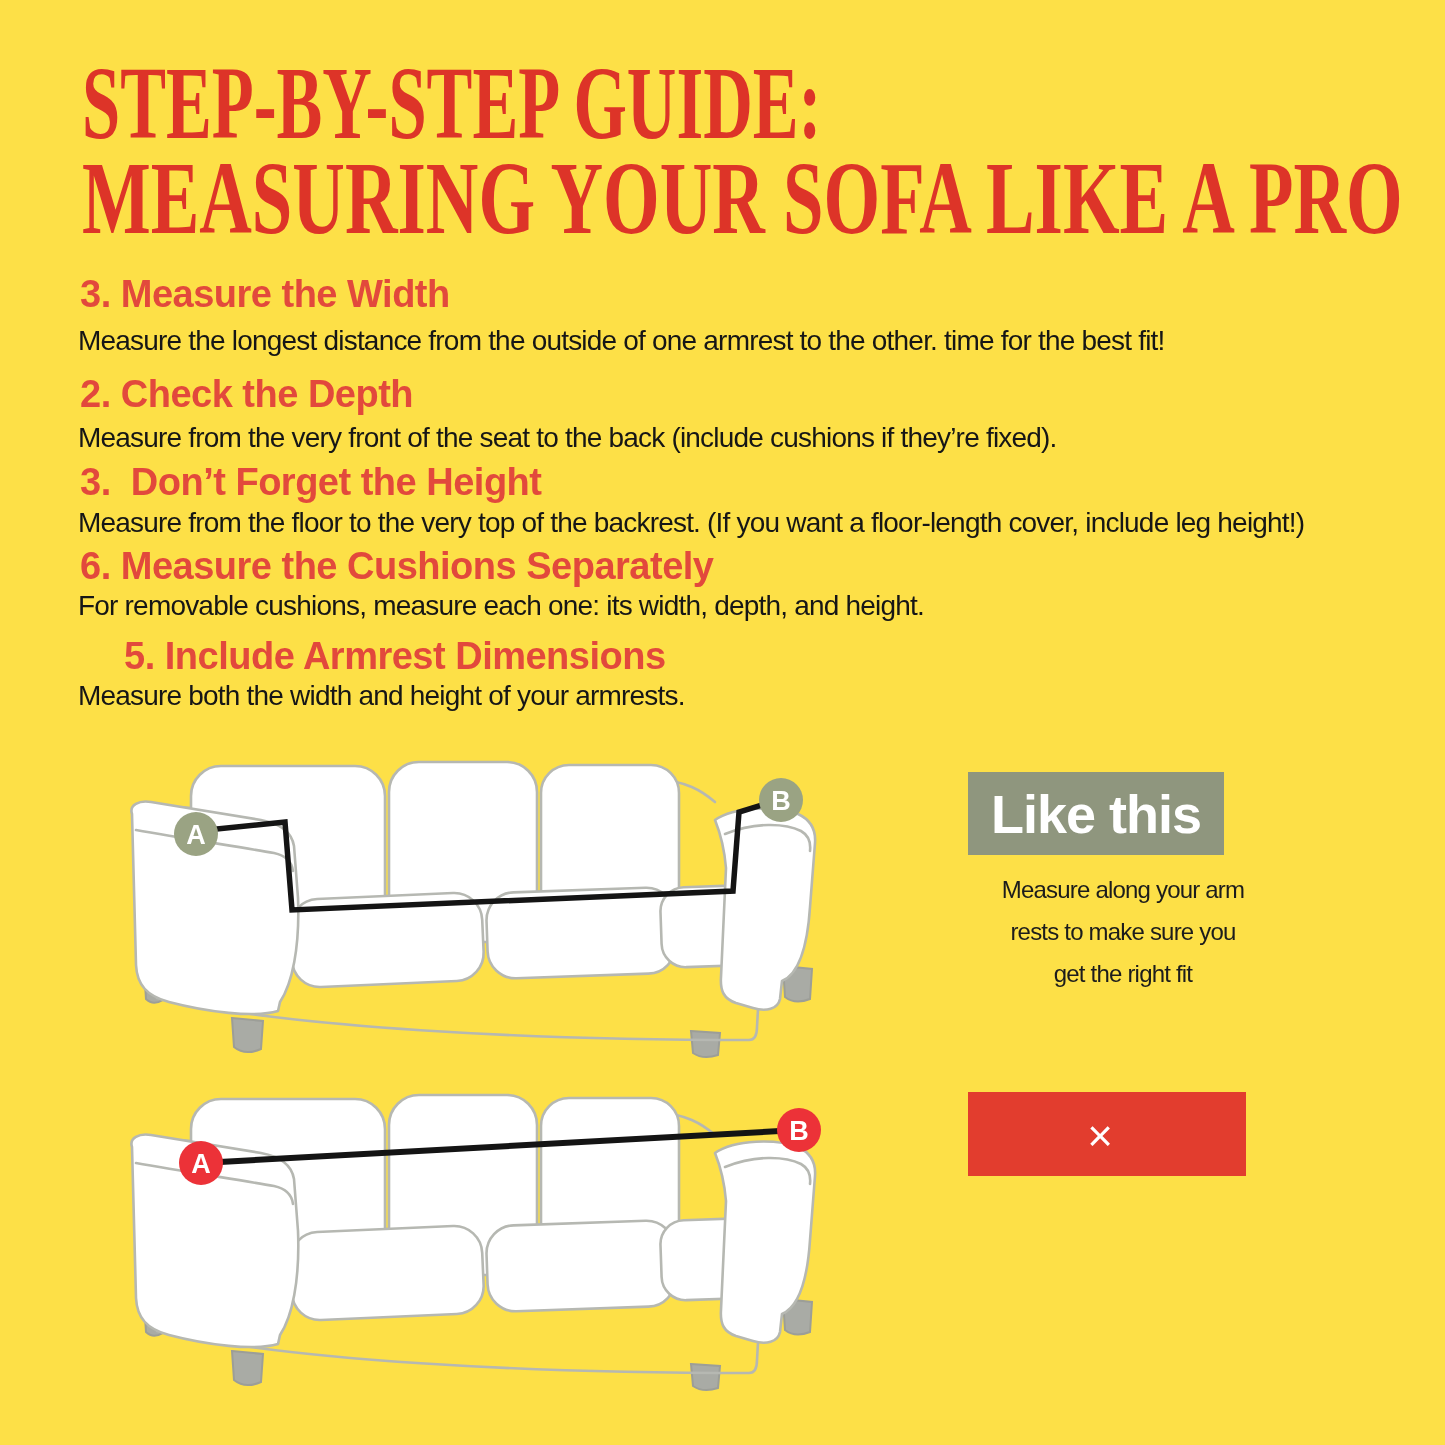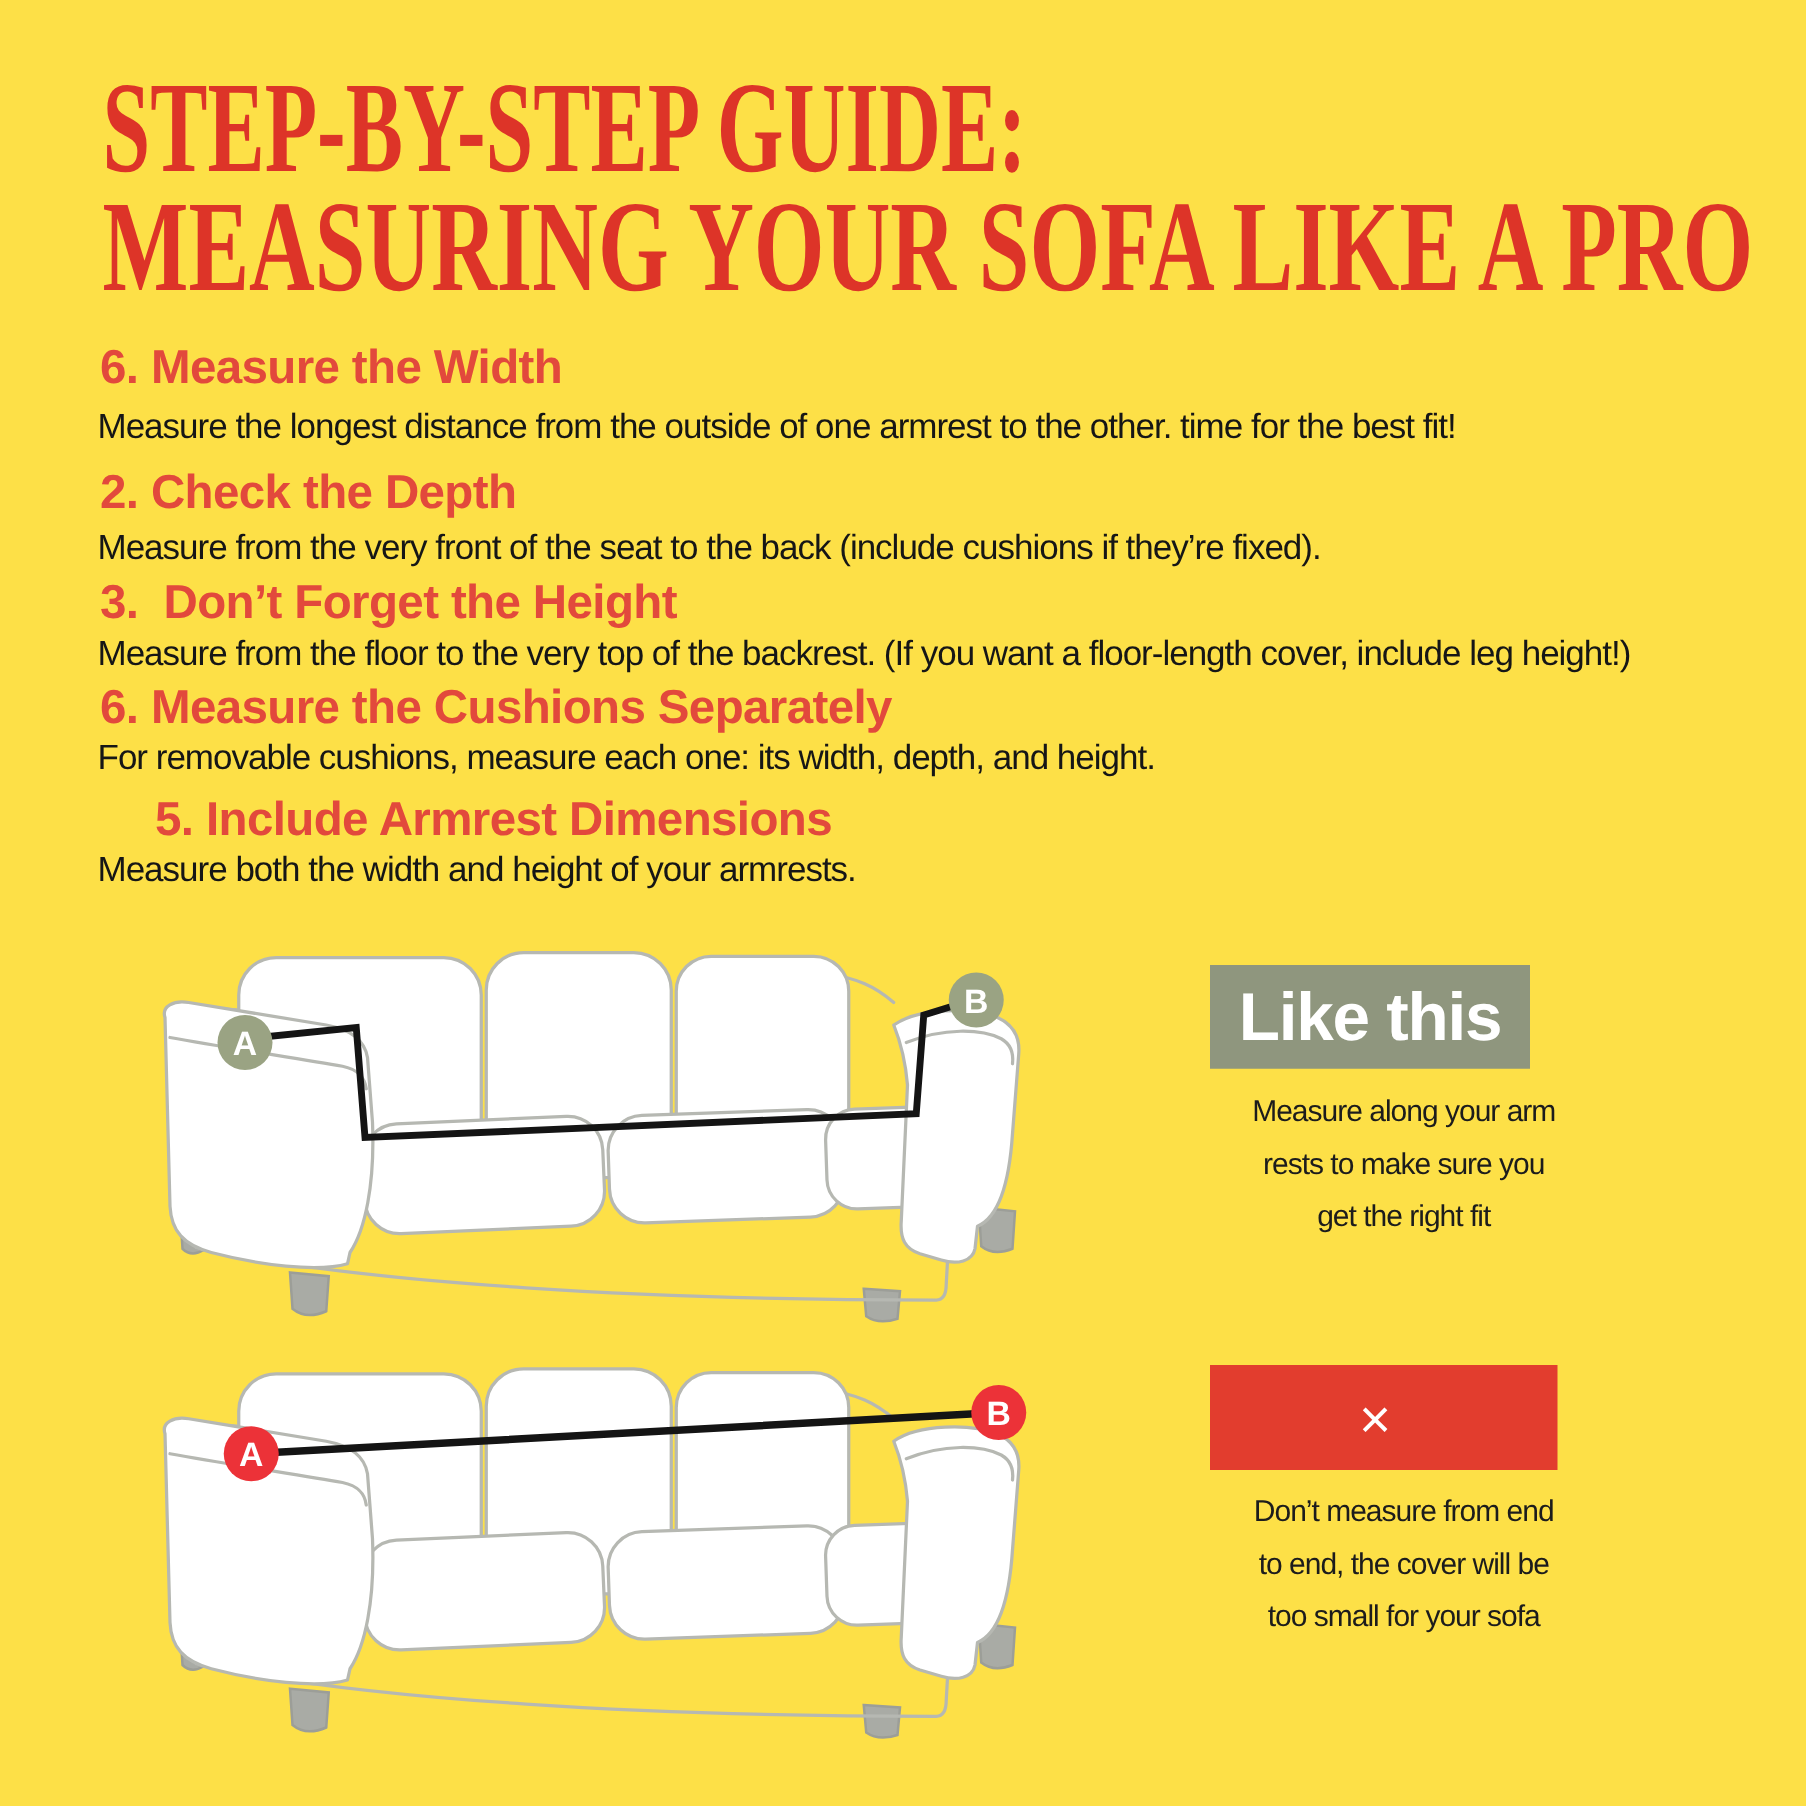--- a/index.html
+++ b/index.html
@@ -51,21 +51,21 @@
 <body>
 
 <div class="page">
 
   <div>
     <div class="title-line l1">STEP-BY-STEP GUIDE:</div>
     <div class="title-line l2">MEASURING YOUR SOFA LIKE A PRO</div>
   </div>
 
   <div>
-    <div class="step-h h1">6. Measure the Width</div>
+    <div class="step-h h1">3. Measure the Width</div>
     <div class="step-b b1">Measure the longest distance from the outside of one armrest to the other. time for the best fit!</div>
     <div class="step-h h2">2. Check the Depth</div>
     <div class="step-b b2">Measure from the very front of the seat to the back (include cushions if they’re fixed).</div>
     <div class="step-h h3">3.  Don’t Forget the Height</div>
     <div class="step-b b3">Measure from the floor to the very top of the backrest. (If you want a floor-length cover, include leg height!)</div>
     <div class="step-h h4">6. Measure the Cushions Separately</div>
     <div class="step-b b4">For removable cushions, measure each one: its width, depth, and height.</div>
     <div class="step-h h5">5. Include Armrest Dimensions</div>
     <div class="step-b b5">Measure both the width and height of your armrests.</div>
   </div>
@@ -127,17 +127,14 @@
     </g>
     <g>
       <circle cx="704" cy="47" r="22" fill="#ec3238"></circle>
       <text class="marker-letter" x="704" y="57">B</text>
     </g>
   </svg>
 
   <div class="badge bad">
     <span class="x-mark">×</span>
   </div>
-  <div class="caption bad">Don’t measure from end
-to end, the cover will be
-too small for your sofa</div>
 
 </div>
 
 </body></html>

